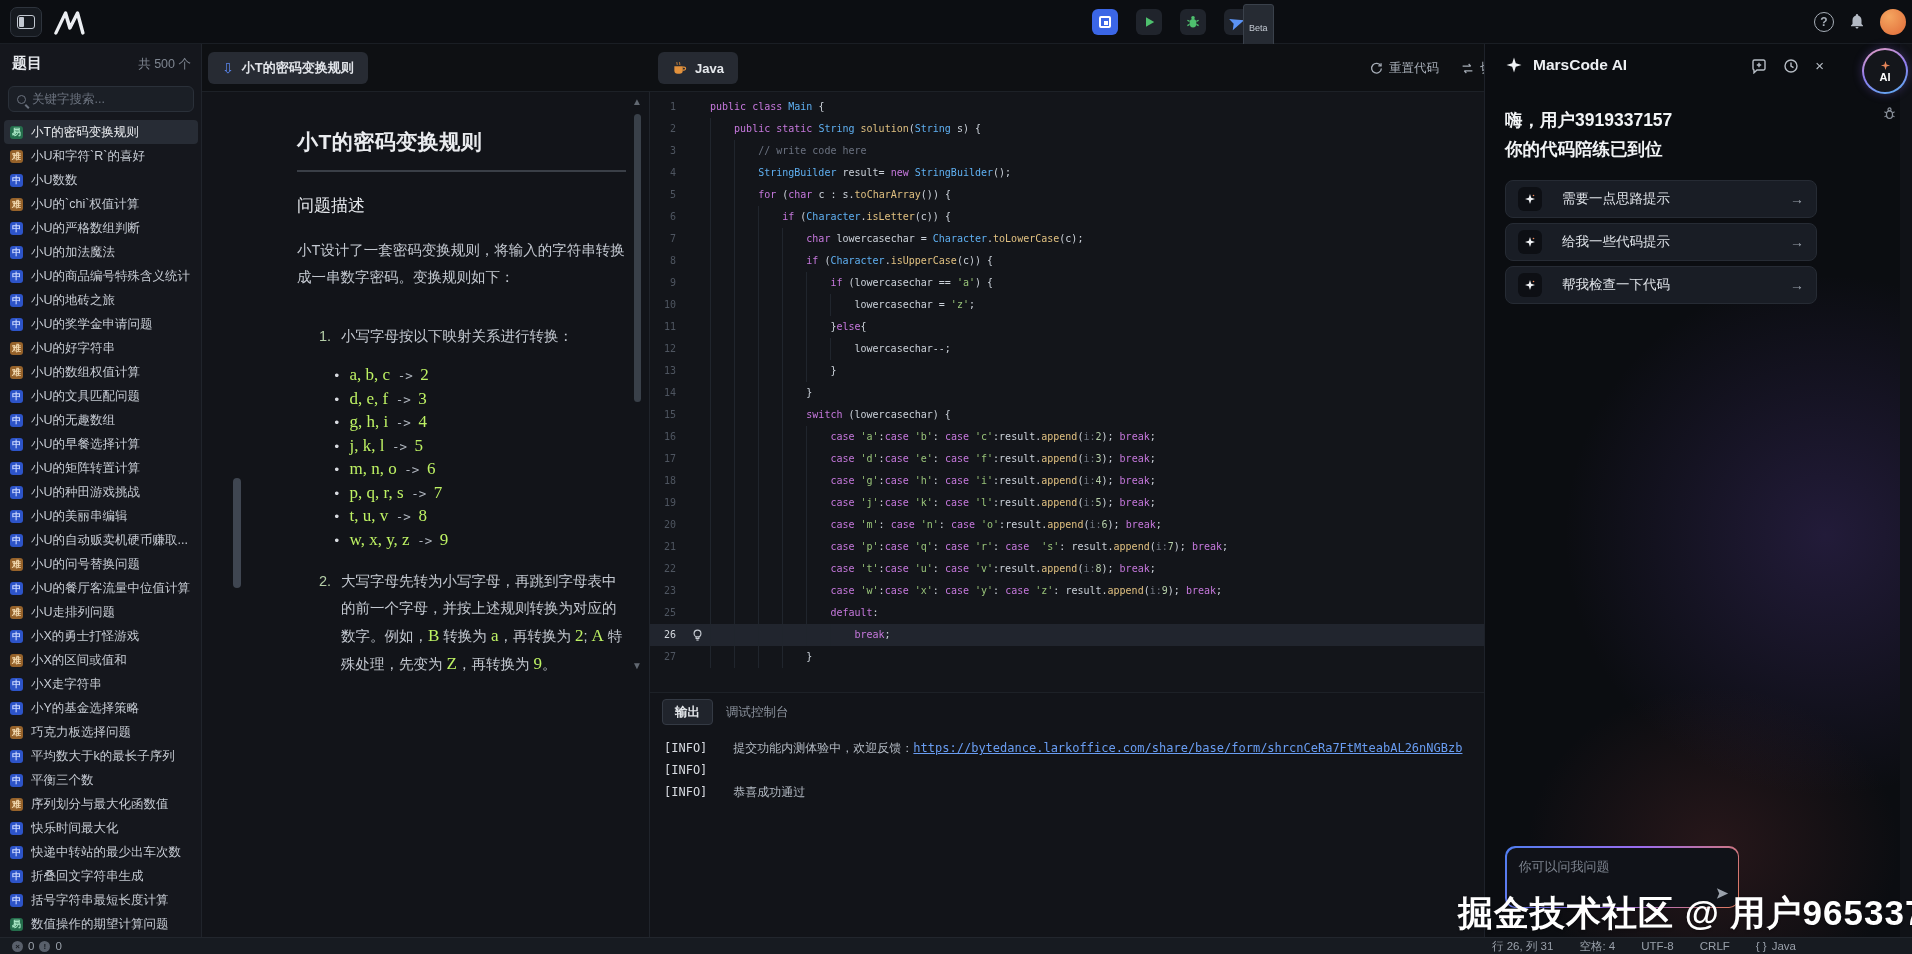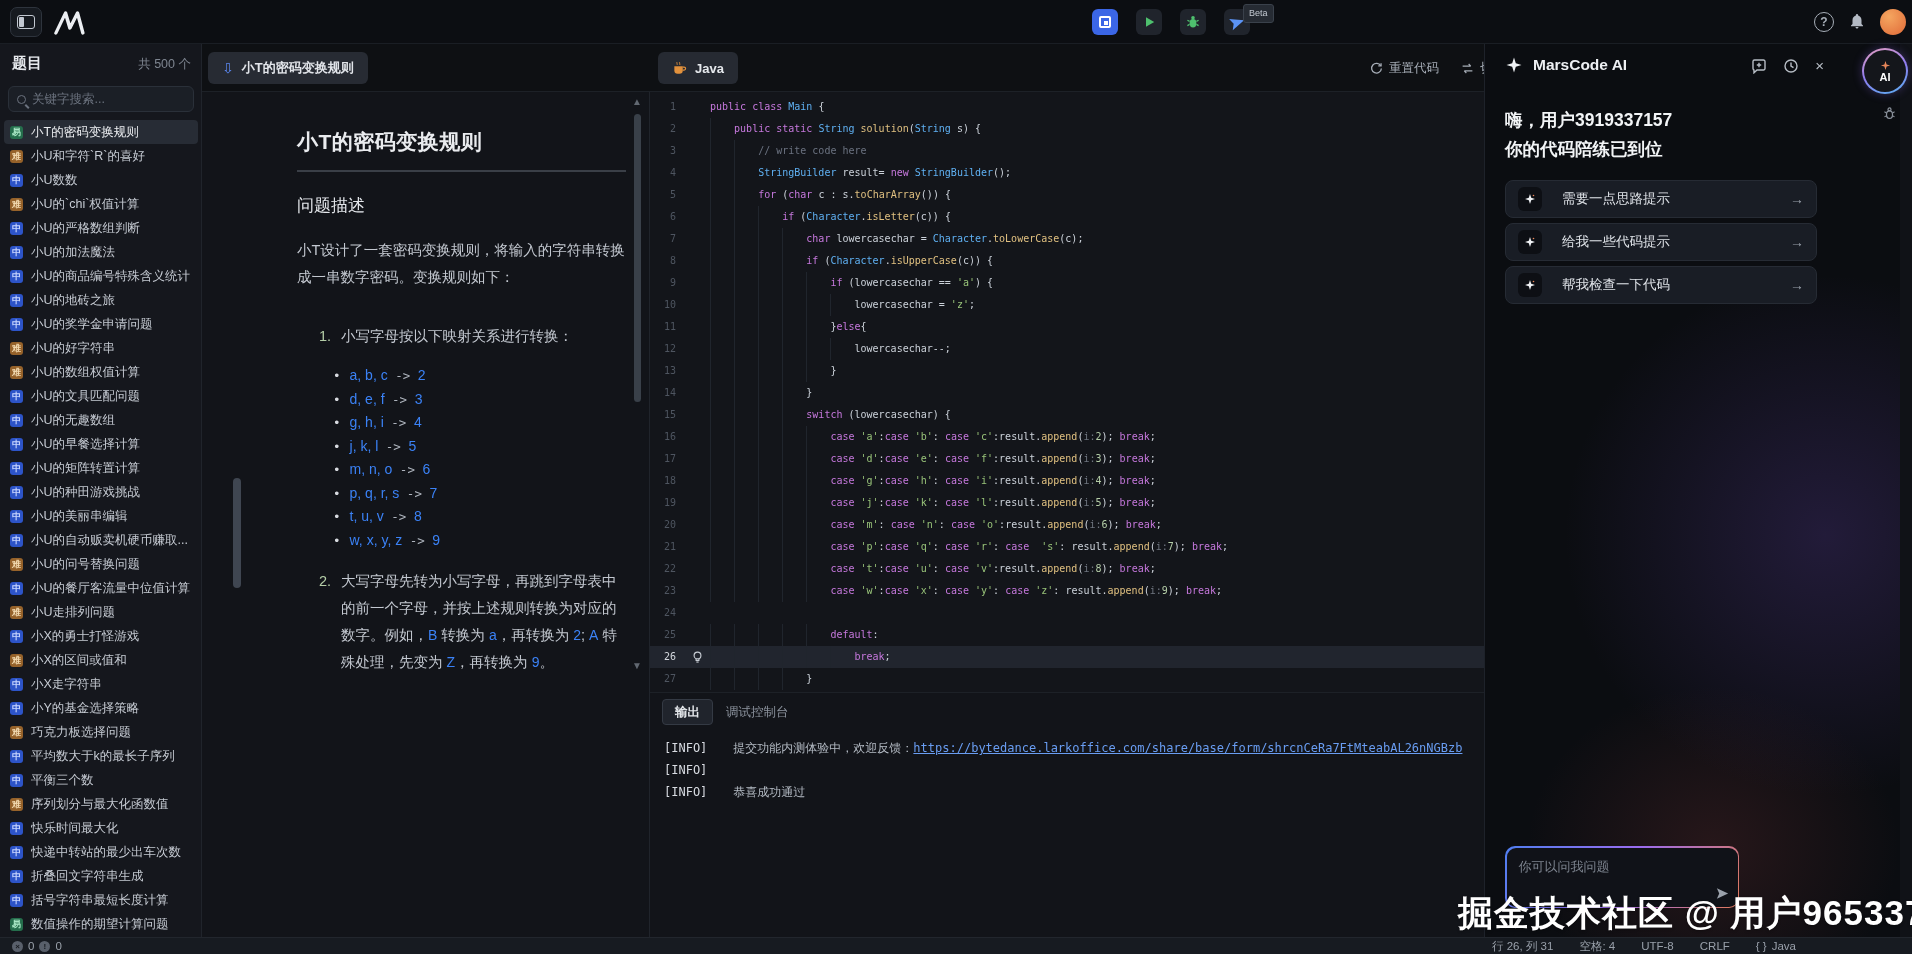--- a/index.html
+++ b/index.html
@@ -11,21 +11,21 @@
   
   .topbar{position:absolute;left:0;top:0;width:1912px;height:44px;background:#0c0e12;border-bottom:1px solid #1a1e24}
   .tgl-btn{position:absolute;left:10px;top:7px;width:32px;height:30px;background:#161a20;border:1px solid #2e343d;border-radius:7px;display:flex;align-items:center;justify-content:center;cursor:pointer}
   .tgl-ic{width:18px;height:14px;border:1.6px solid #c2c8d1;border-radius:3px;position:relative}
   .tgl-ic::before{content:"";position:absolute;left:1px;top:1px;bottom:1px;width:5px;background:#c2c8d1;border-radius:1px}
   .logo{position:absolute;left:54px;top:9px;transform:skewX(-6deg)}
   .tile{position:absolute;top:9px;width:26px;height:26px;border-radius:6px;background:#20242c;display:flex;align-items:center;justify-content:center;cursor:pointer}
   .tile.blue{background:#3b66e6}
   .blue-glyph{width:12px;height:12px;border:2px solid #fff;border-radius:2px;position:relative}
   .blue-glyph::after{content:"";position:absolute;right:1px;bottom:1px;width:4px;height:4px;background:#fff}
-  .beta-badge{position:absolute;left:1243px;top:4px;font-size:9px;color:#c3c9d2;background:#262b33;border:1px solid #3a414b;border-radius:3px;padding:3px 5px;line-height:11px}
+  .beta-badge{position:absolute;left:1243px;top:4px;font-size:9px;color:#c3c9d2;background:#262b33;border:1px solid #3a414b;border-radius:3px;padding:18px 5px;line-height:11px}
   .help-ic{position:absolute;left:1814px;top:12px;width:20px;height:20px;border:1.6px solid #a7aeb8;border-radius:50%;color:#a7aeb8;font-size:12px;font-weight:bold;display:flex;align-items:center;justify-content:center;cursor:pointer}
   .bell-ic{position:absolute;left:1848px;top:12px;color:#b4bac4;cursor:pointer}
   .avatar{position:absolute;left:1880px;top:9px;width:26px;height:26px;border-radius:50%;background:radial-gradient(circle at 35% 30%,#f5a660,#e06a38);cursor:pointer}
 
   
   .sidebar{position:absolute;left:0;top:44px;width:202px;height:893px;background:#15171d;border-right:1px solid #20242b}
   .sb-title{position:absolute;left:12px;top:10px;font-size:15px;font-weight:bold;color:#e6e9ed}
   .sb-count{position:absolute;right:10px;top:12px;font-size:12.5px;color:#7e8590}
   .sb-search{position:absolute;left:8px;top:42px;width:186px;height:26px;background:#1b1f26;border:1px solid #2a3039;border-radius:6px;display:flex;align-items:center;padding:0 8px;gap:6px;cursor:text}
   .mag{width:9px;height:9px;border:1.6px solid #6b727e;border-radius:50%;position:relative;flex:none}
@@ -52,21 +52,21 @@
   .p-body{position:absolute;left:0;top:0;width:448px;height:600px;overflow:hidden;padding:36px 24px 0 95px;color:#c3c8d0}
   .p-body h1{font-size:21px;color:#e9ebee;font-weight:bold;letter-spacing:.5px}
   .p-hr{height:2px;background:#3a3f47;margin:14px 0 22px 0}
   .p-body h2{font-size:17px;color:#e4e7eb;font-weight:normal;margin-bottom:20px}
   .p-p{font-size:14.5px;line-height:27px;margin-bottom:32px}
   .p-li{display:flex;font-size:14.5px;line-height:27px;margin:0 0 14px 22px}
   .p-li .num{flex:none;width:22px}
   .p-bullets{margin:2px 0 16px 36px}
   .p-bul{font-family:"DejaVu Sans Mono",monospace;font-size:12.5px;line-height:22.5px;color:#aeb4bd}
   .p-bul .dot{color:#d8dbe0;margin-right:9px}
-  .icode{font-family:Liberation Sans, sans-serif;color:#3b82f6;font-size:14px}
+  .icode{font-family:Liberation Serif, serif;color:#bef264;font-size:17px}
   .p-scroll-up,.p-scroll-down{position:absolute;left:430px;font-size:10px;color:#616871;cursor:pointer}
   .p-scroll-up{top:4px}
   .p-scroll-down{top:568px}
   .p-thumb{position:absolute;left:432px;top:22px;width:7px;height:288px;border-radius:4px;background:#394049;cursor:grab}
   .p-pill{position:absolute;left:31px;top:386px;width:8px;height:110px;border-radius:4px;background:#3f4651;cursor:grab}
 
   
   .e-strip{left:650px;width:890px}
   .e-tab{position:absolute;left:8px;top:8px;height:32px;padding:0 14px;background:#262a32;border-radius:6px;display:flex;align-items:center;gap:8px;cursor:pointer}
   .e-tab .lbl{font-size:13px;color:#e6e9ed;font-weight:bold}
@@ -505,25 +505,20 @@
           <span class="ln">22</span>
           <span class="bulb-slot"></span>
           <span class="code"><span class="ind" style="width:20ch"></span><span class="kw">case</span> <span class="str">'t'</span><span class="pl">:</span><span class="kw">case</span> <span class="str">'u'</span><span class="pl">:</span> <span class="kw">case</span> <span class="str">'v'</span><span class="pl">:</span><span class="pl">result</span><span class="pl">.</span><span class="fn">append</span><span class="pl">(</span><span class="hint">i</span><span class="hint">:</span><span class="num">8</span><span class="pl">)</span><span class="pl">;</span> <span class="kw">break</span><span class="pl">;</span></span>
         </div>
         <div class="cl">
           <span class="ln">23</span>
           <span class="bulb-slot"></span>
           <span class="code"><span class="ind" style="width:20ch"></span><span class="kw">case</span> <span class="str">'w'</span><span class="pl">:</span><span class="kw">case</span> <span class="str">'x'</span><span class="pl">:</span> <span class="kw">case</span> <span class="str">'y'</span><span class="pl">:</span> <span class="kw">case</span> <span class="str">'z'</span><span class="pl">:</span> <span class="pl">result</span><span class="pl">.</span><span class="fn">append</span><span class="pl">(</span><span class="hint">i</span><span class="hint">:</span><span class="num">9</span><span class="pl">)</span><span class="pl">;</span> <span class="kw">break</span><span class="pl">;</span></span>
         </div>
         <div class="cl">
-          <span class="ln">24</span>
-          <span class="bulb-slot"></span>
-          <span class="code"></span>
-        </div>
-        <div class="cl">
           <span class="ln">25</span>
           <span class="bulb-slot"></span>
           <span class="code"><span class="ind" style="width:20ch"></span><span class="kw">default</span><span class="pl">:</span></span>
         </div>
         <div class="cl active">
           <span class="ln">26</span>
           <span class="bulb-slot">
             <svg width="13" height="15" viewBox="0 0 16 18">
               <circle cx="8" cy="6.5" r="4.2" fill="none" stroke="#c8cdd4" stroke-width="1.4"></circle>
               <path d="M6.3 10.5v2.2h3.4v-2.2" fill="none" stroke="#c8cdd4" stroke-width="1.4"></path>

